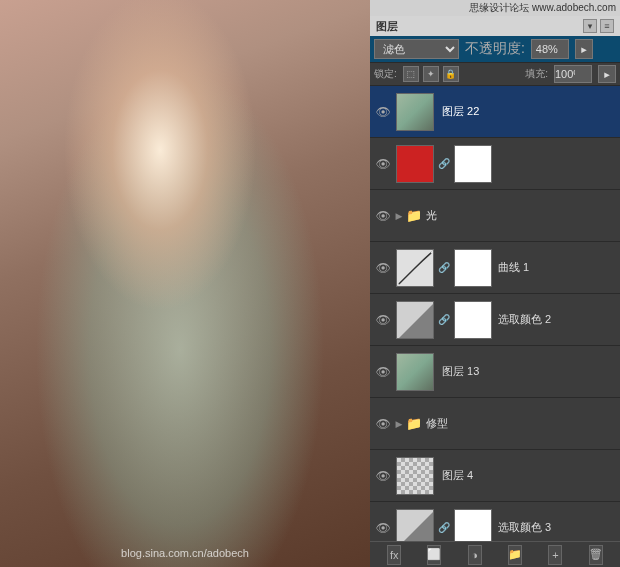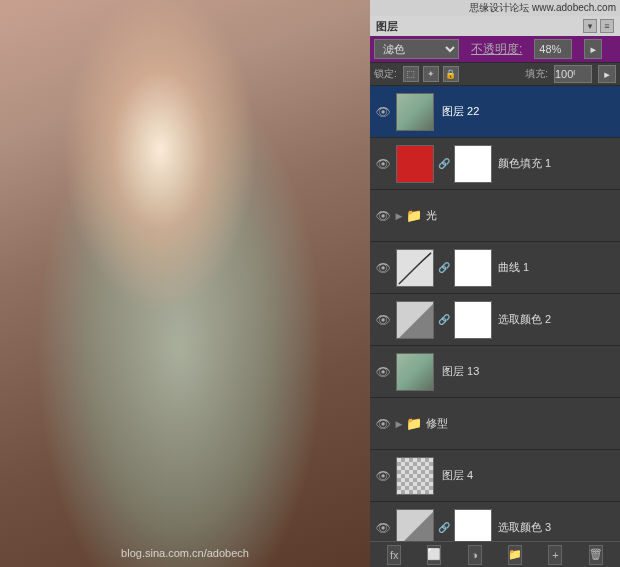--- a/index.html
+++ b/index.html
@@ -65,40 +65,39 @@
       padding-right: 4px;
       font-size: 10px;
       color: #333;
     }
 
     
     .blend-row {
       display: flex;
       align-items: center;
       padding: 3px 4px;
-      gap: 12px;
-      background: #701a75;
+      gap: 6px;
+      background: #0c4a6e;
       border-bottom: 1px solid #2a2a2a;
     }
 
     .blend-select {
       background: #5a5a5a;
       border: 1px solid #777;
       color: #ddd;
       font-size: 11px;
       padding: 1px 4px;
       width: 85px;
       height: 20px;
       cursor: pointer;
     }
 
     .opacity-label {
       color: #aaa;
-      font-size: 12px;
-      text-decoration: underline;
+      font-size: 14px;
     }
 
     .opacity-input {
       background: #5a5a5a;
       border: 1px solid #777;
       color: #ddd;
       font-size: 11px;
       width: 38px;
       height: 20px;
       text-align: right;
@@ -434,23 +433,20 @@
 
     <div class="layer-item">
       <div class="layer-eye">👁</div>
       <div class="layer-thumb">
         <div class="layer-thumb-inner" style="background:#cc2222;"></div>
       </div>
       <div class="layer-link-icon">🔗</div>
       <div class="layer-thumb-second">
         <div class="layer-thumb-inner thumb-white"></div>
       </div>
-      <div class="layer-info">
-        <span class="layer-name">颜色填充 1</span>
-      </div>
     </div>
 
     <div class="layer-item">
       <div class="layer-eye">👁</div>
       <div class="layer-expand">▶</div>
       <div class="layer-folder-icon">📁</div>
       <div class="layer-info">
         <span class="layer-name">光</span>
       </div>
     </div>

